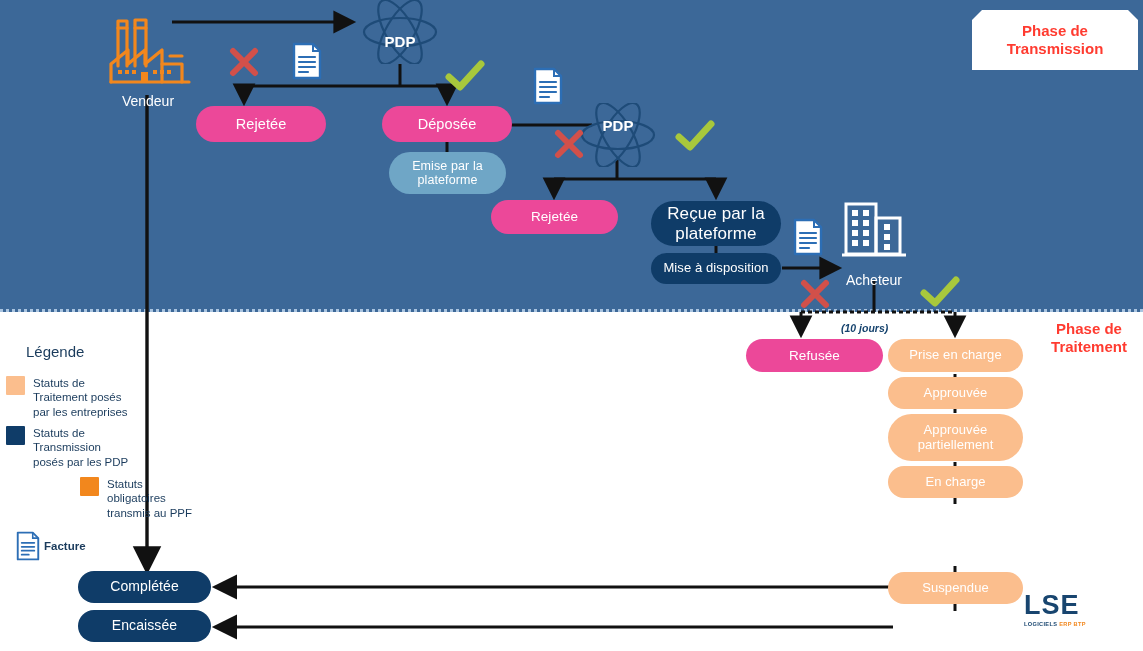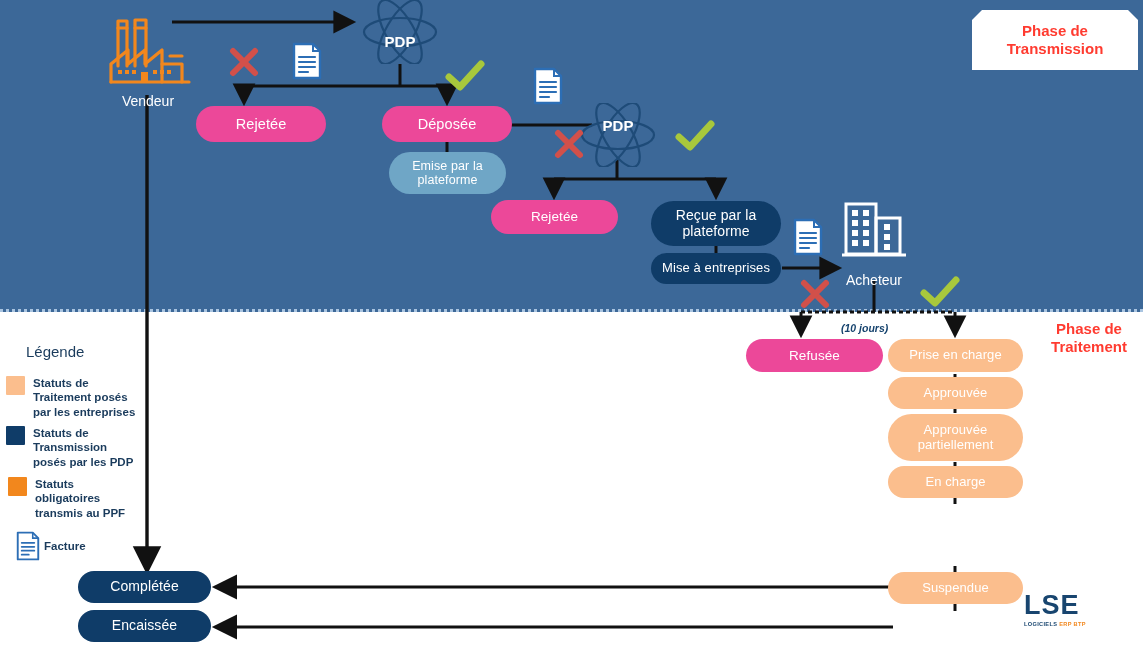--- a/index.html
+++ b/index.html
@@ -70,21 +70,21 @@
   }
 
   
   .legend-title{
     position:absolute;left:26px;top:343px;
     color:#1A3B5C;font-size:15px;font-weight:400;
   }
   .legend-row{position:absolute;display:flex;align-items:flex-start;}
   .swatch{width:19px;height:19px;flex:0 0 19px;margin-right:8px;border-radius:1px;}
   .legend-text{
-    color:#1A3B5C;font-size:11.5px;line-height:1.26;font-weight:700;white-space:pre-line;
+    color:#1A3B5C;font-size:11.5px;line-height:1.26;font-weight:400;white-space:pre-line;
   }
   .legend-facture{position:absolute;left:6px;top:531px;display:flex;align-items:center;padding-left:10px;}
   .legend-facture .legend-text{font-weight:600;font-size:11.5px;margin-left:4px;}
 
   
   .ico{position:absolute;}
 
   
   .days-note{
     position:absolute;color:#16436E;font-size:10.5px;font-style:italic;font-weight:700;
@@ -311,24 +311,24 @@
 
   <div class="node orange" style="left:196px;top:106px;width:130px;height:36px;font-size:14.5px;">Rejetée</div>
 
   <div class="node orange" style="left:382px;top:106px;width:130px;height:36px;font-size:14.5px;">Déposée</div>
 
   <div class="node steel" style="left:389px;top:152px;width:117px;height:42px;font-size:12.5px;white-space:pre-line;">Emise par la
 plateforme</div>
 
   <div class="node orange" style="left:491px;top:200px;width:127px;height:34px;font-size:13.5px;">Rejetée</div>
 
-  <div class="node navy" style="left:651px;top:201px;width:130px;height:45px;font-size:14px;white-space:pre-line;">Reçue par la
+  <div class="node navy" style="left:651px;top:201px;width:130px;height:45px;font-size:17px;white-space:pre-line;">Reçue par la
 plateforme</div>
 
-  <div class="node navy" style="left:651px;top:253px;width:130px;height:31px;font-size:13px;">Mise à entreprises</div>
+  <div class="node navy" style="left:651px;top:253px;width:130px;height:31px;font-size:13px;">Mise à disposition</div>
 
   <div class="node orange" style="left:746px;top:339px;width:137px;height:33px;font-size:13.5px;">Refusée</div>
 
   <div class="node peach" style="left:888px;top:339px;width:135px;height:33px;font-size:13px;">Prise en charge</div>
 
   <div class="node peach" style="left:888px;top:377px;width:135px;height:32px;font-size:13px;">Approuvée</div>
 
   <div class="node peach" style="left:888px;top:414px;width:135px;height:47px;font-size:13px;white-space:pre-line;">Approuvée
 partiellement</div>
 
@@ -359,21 +359,21 @@
 par les entreprises</div>
   </div>
 
   <div class="legend-row" style="left:6px;top:426px;width:170px;">
     <div class="swatch" style="background:#0F3C68;"></div>
     <div class="legend-text">Statuts de
 Transmission
 posés par les PDP</div>
   </div>
 
-  <div class="legend-row" style="left:8px;top:477px;width:170px;">
+  <div class="legend-row" style="left:22px;top:477px;width:170px;justify-content:flex-end;">
     <div class="swatch" style="background:#F2871D;"></div>
     <div class="legend-text">Statuts
 obligatoires
 transmis au PPF</div>
   </div>
 
   <div class="legend-facture">
     <div style="width:24px;height:30px;">
       <svg width="24" height="30" viewBox="0 0 30 38">
         <path d="M2 2 h19 l7 7 v27 h-26 z" fill="#ffffff" stroke="#2C6EB5" stroke-width="2.4" stroke-linejoin="round"></path>

